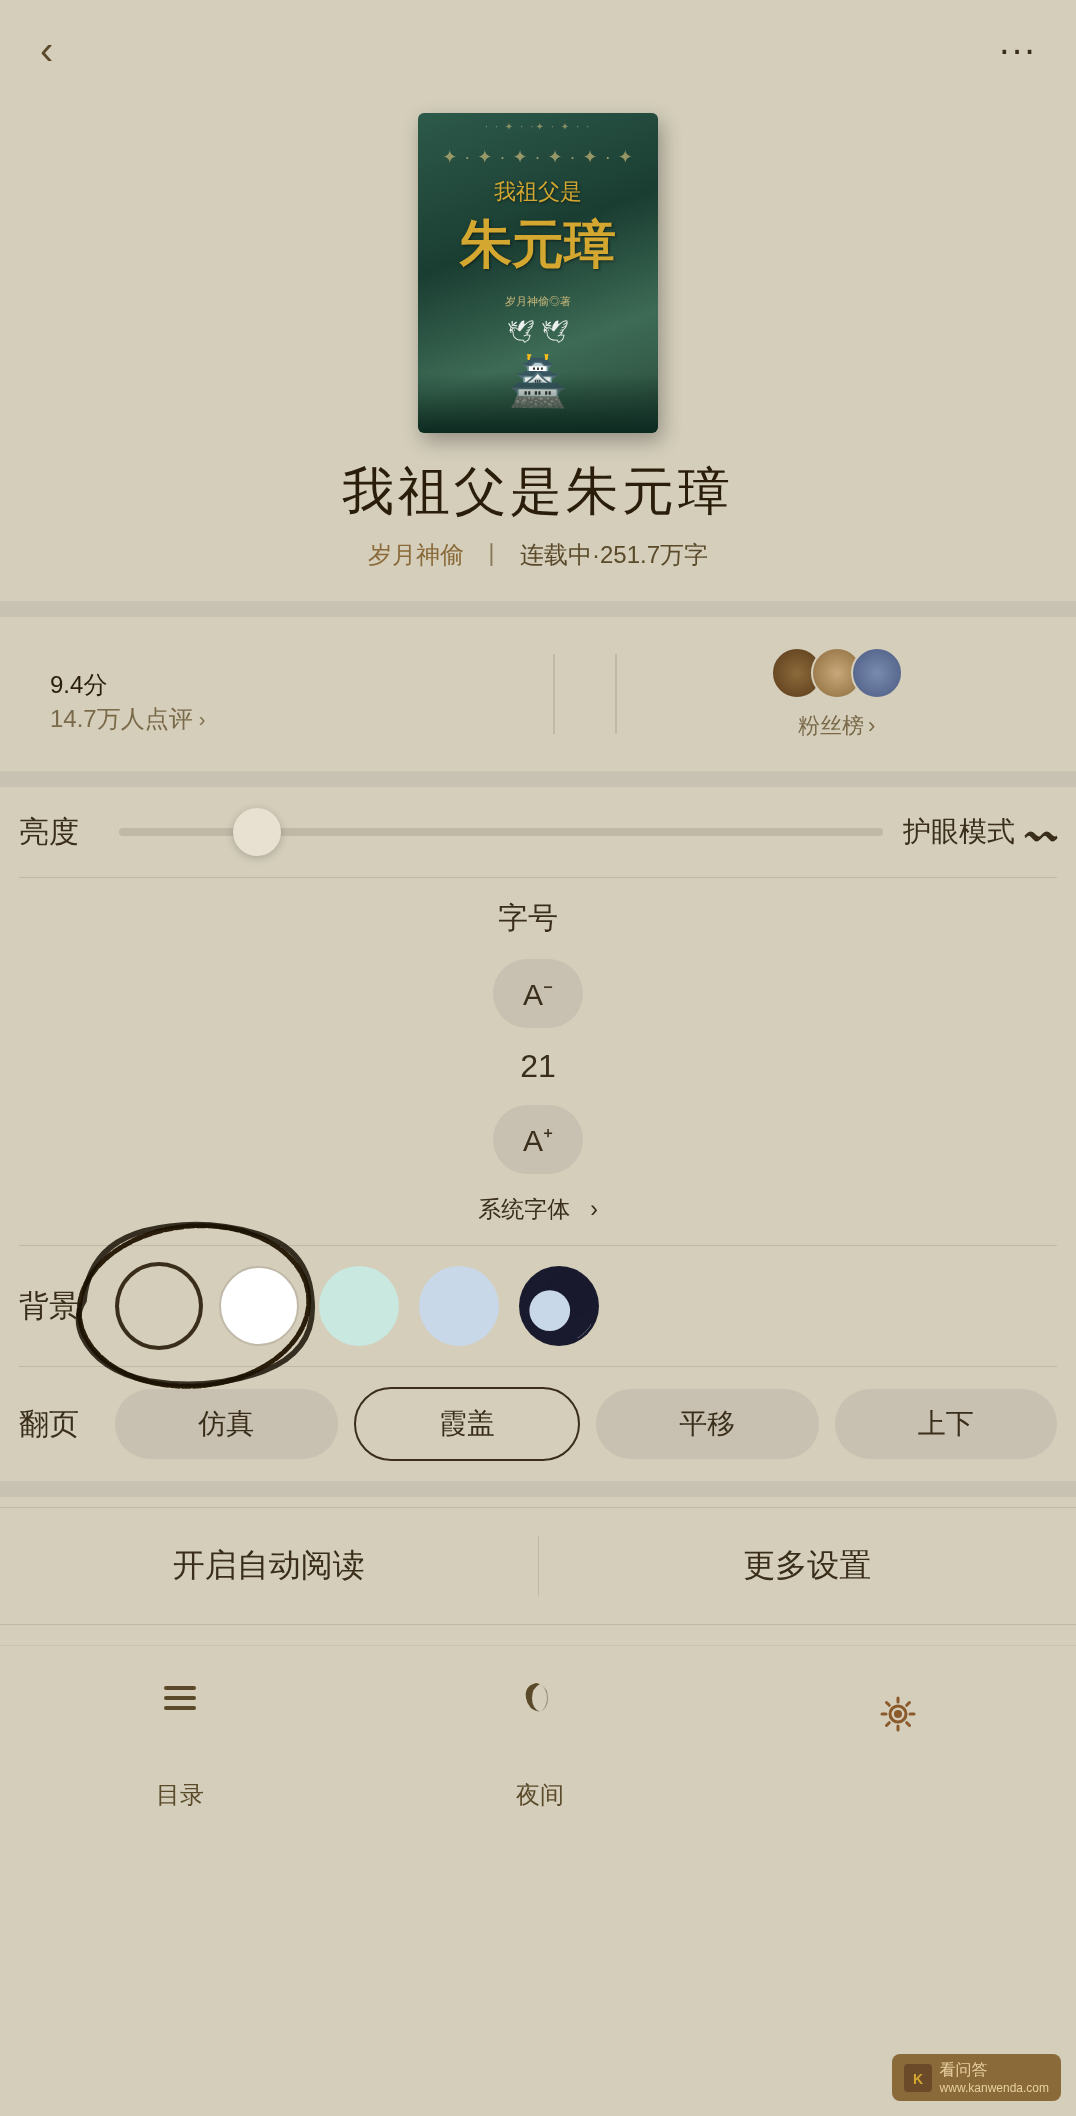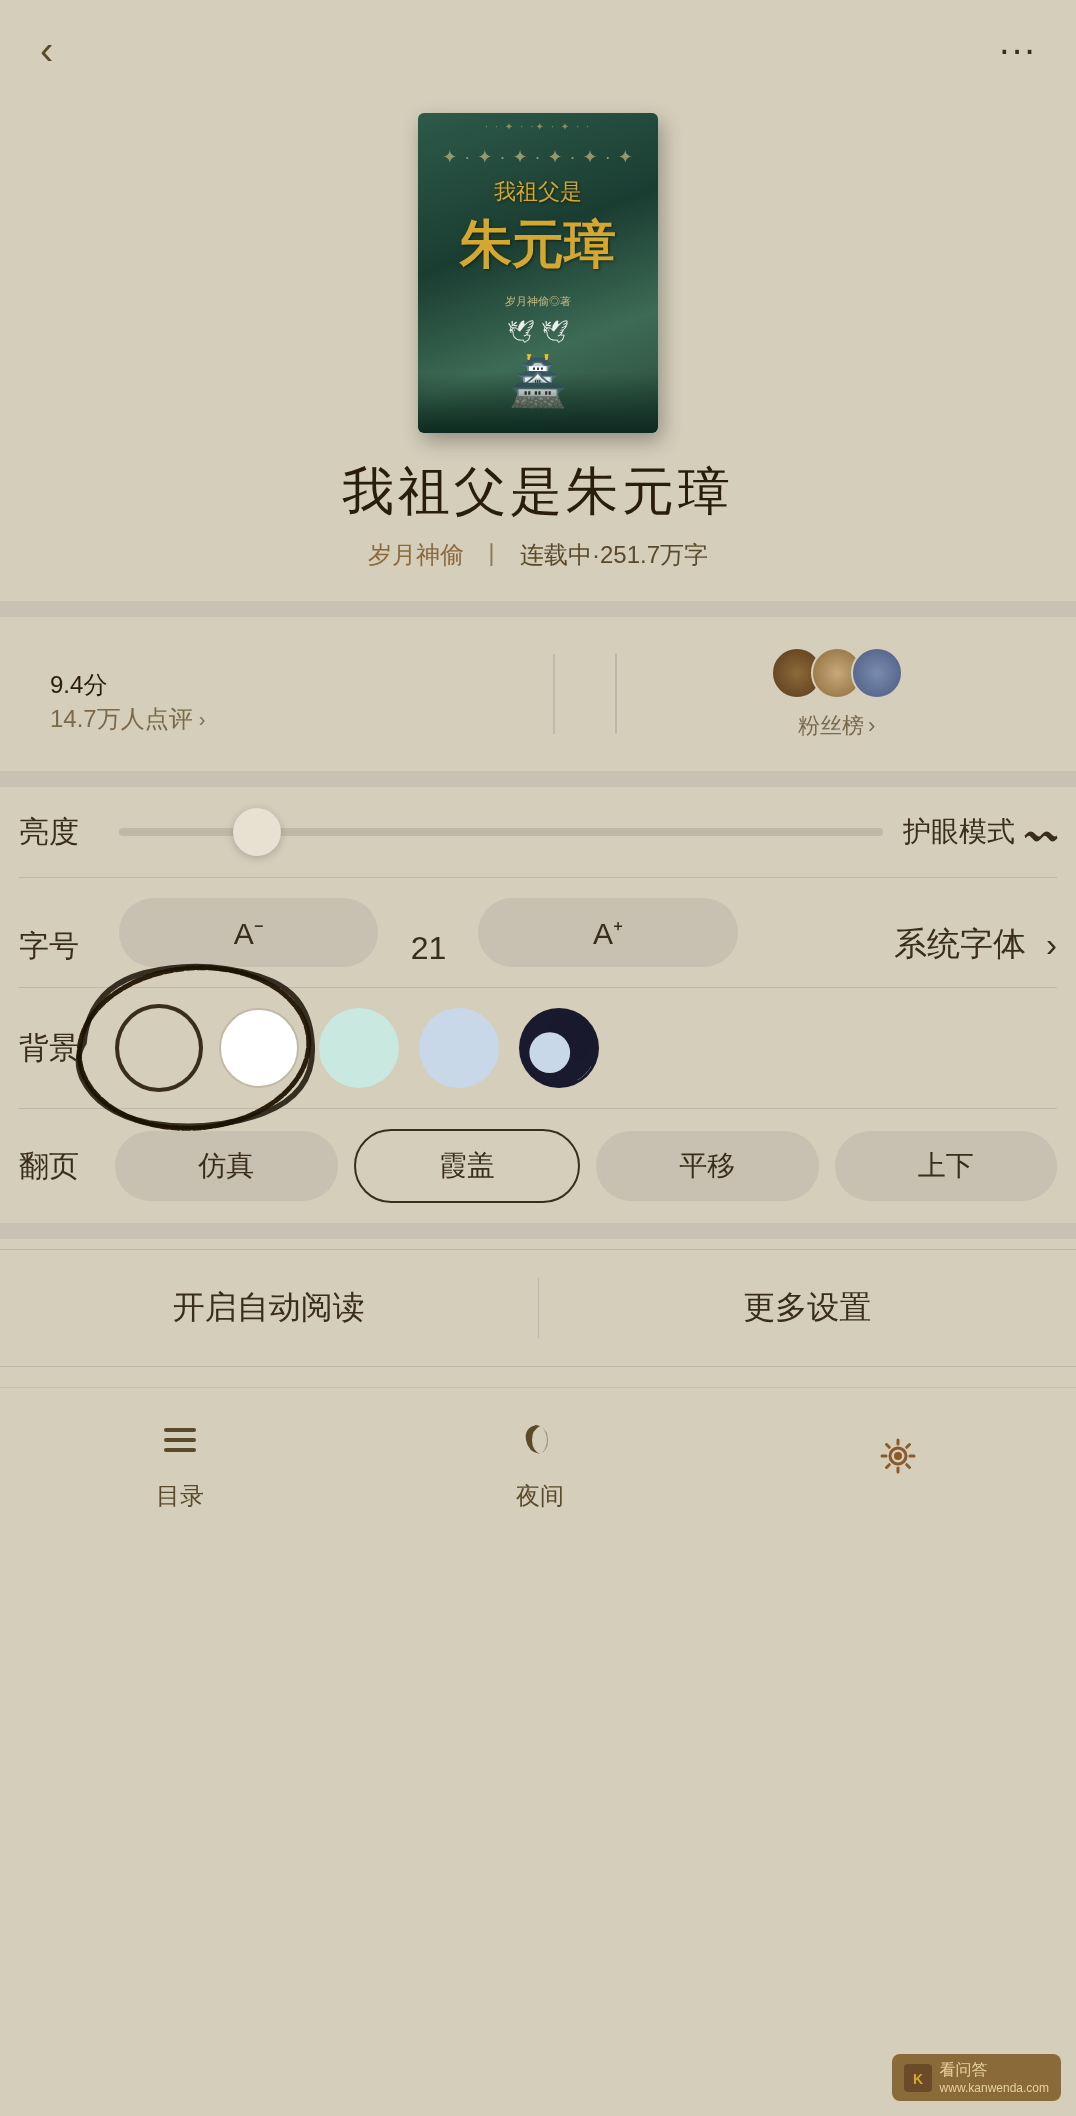--- a/index.html
+++ b/index.html
@@ -256,23 +256,24 @@
       gap: 10px;
       cursor: pointer;
     }
     .eye-icon {
       font-size: 32px;
     }
 
     
     .fontsize-row {
       display: flex;
-      align-items: flex-end;
+      align-items: center;
       gap: 20px;
       padding: 20px 0;
+      flex-direction: column;
     }
     .fontsize-label {
       font-size: 30px;
       color: #3a2e1a;
       width: 80px;
     }
     .font-btn {
       background: #c8c0b0;
       border: none;
       border-radius: 40px;
@@ -283,21 +284,21 @@
       flex: 1;
       text-align: center;
     }
     .font-current {
       font-size: 32px;
       color: #3a2e1a;
       text-align: center;
       min-width: 60px;
     }
     .font-system {
-      font-size: 33px;
+      font-size: 23px;
       color: #3a2e1a;
       display: flex;
       align-items: center;
       gap: 20px;
       cursor: pointer;
       white-space: nowrap;
       flex: 1.5;
       justify-content: flex-end;
     }
 
@@ -404,20 +405,21 @@
       gap: 8px;
       cursor: pointer;
     }
     .nav-icon {
       font-size: 44px;
       color: #5a4a2a;
     }
     .nav-label {
       font-size: 24px;
       color: #5a4a2a;
+      margin-top: 41px;
     }
 
     .settings-section-wrapper {
       background: #d4cebb;
       padding: 0 19px;
     }
   </style>
 </head>
 <body>
 

